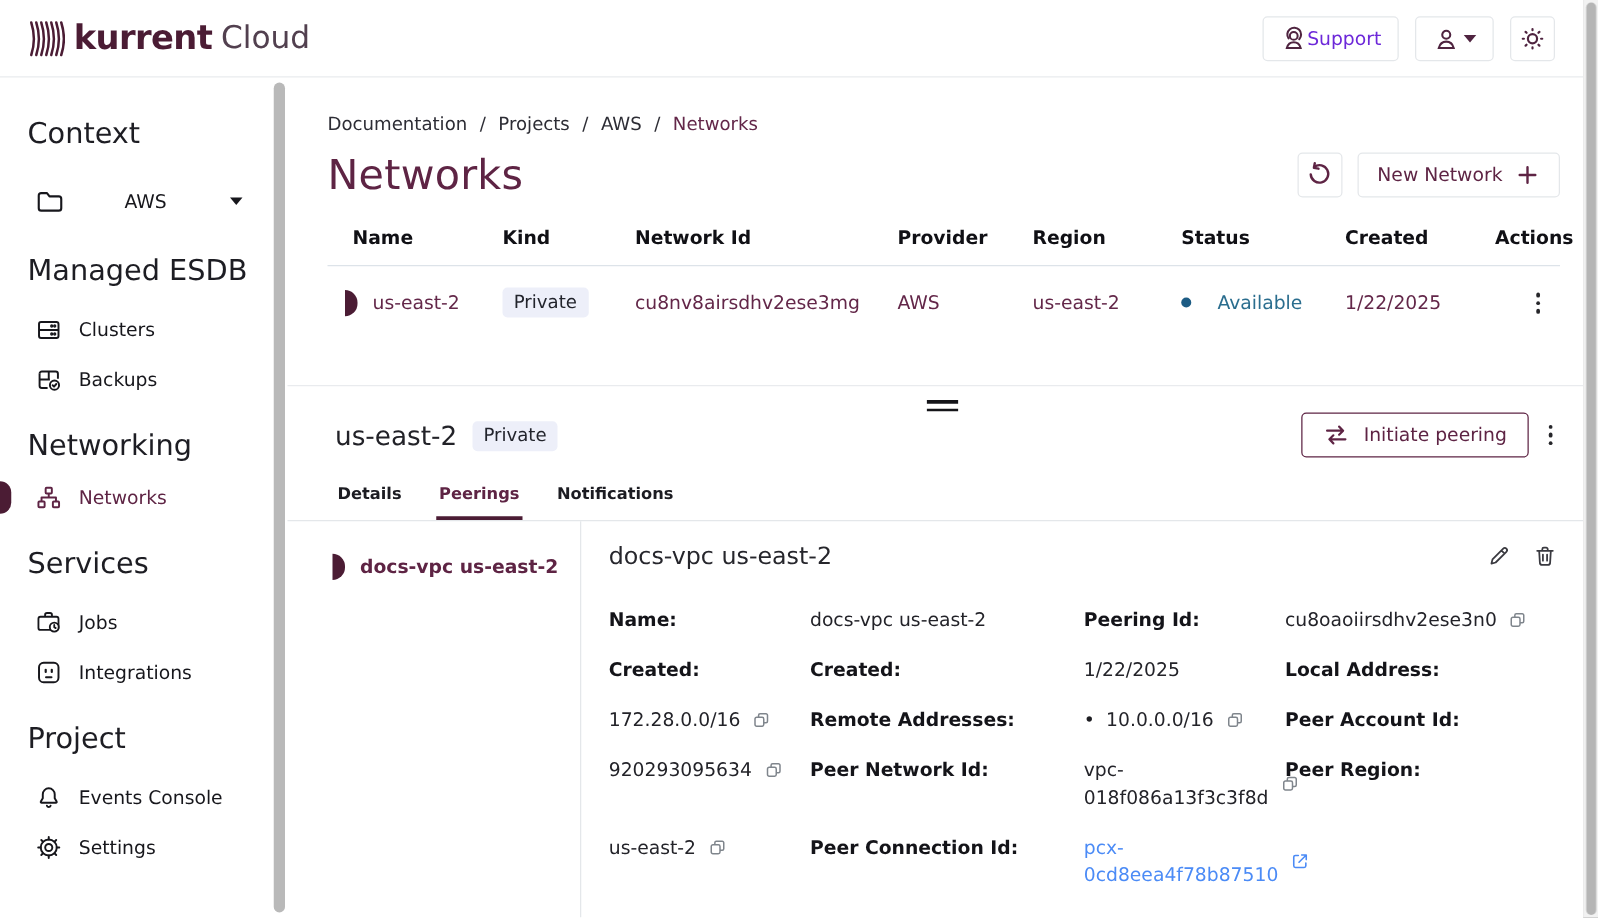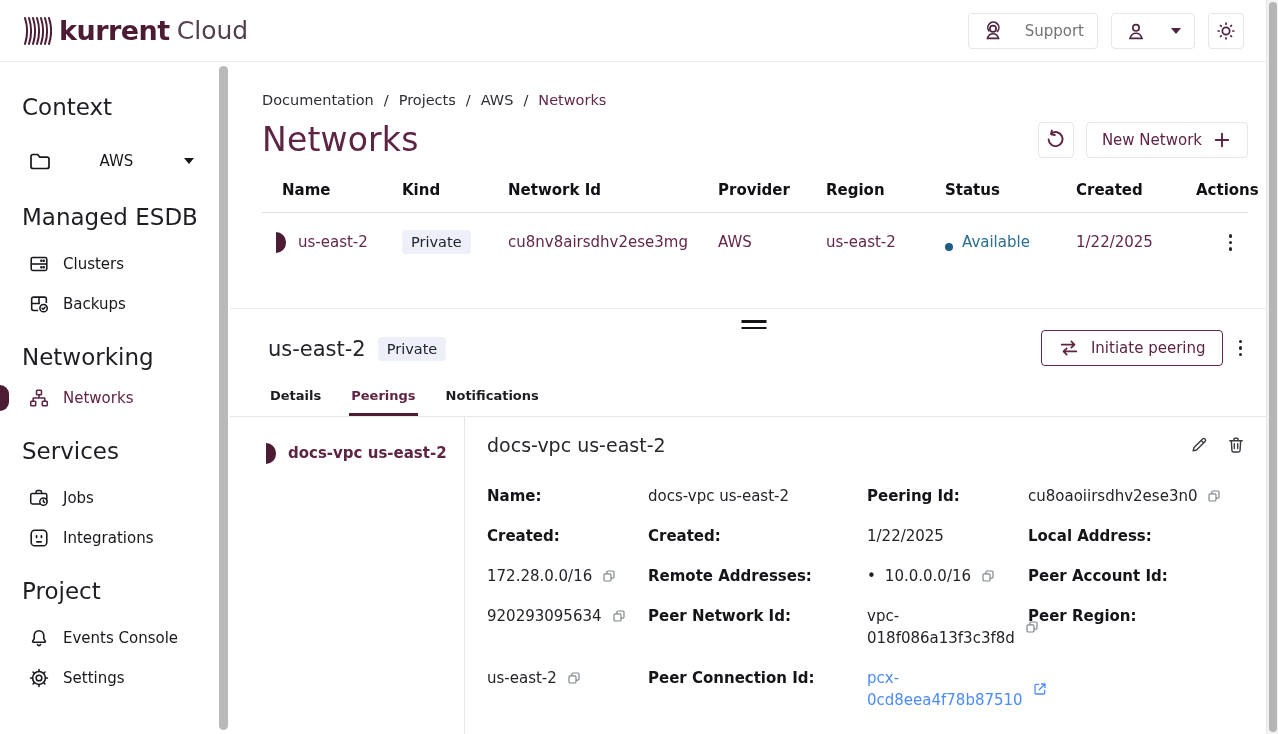--- a/index.html
+++ b/index.html
@@ -2,27 +2,27 @@
 <html><head>
 <meta charset="utf-8">
 <style>
   * { box-sizing: border-box; margin: 0; padding: 0; }
   html,body { width:1278px; height:734px; overflow:hidden; background:#fff;
     font-family:"DejaVu Sans","Liberation Sans",sans-serif; color:#1b1b22; }
 
   
   .header { height:62px; display:flex; align-items:center; justify-content:space-between;
     padding:0 34px 0 22px; border-bottom:1px solid #e9ebee; background:#fff; }
-  .logo { display:flex; align-items:center; cursor:pointer; }
+  .logo { display:flex; align-items:flex-start; cursor:pointer; }
   .logo svg { align-self:center; margin-right:7px; }
   .logo-name { font-size:27px; font-weight:700; color:#4b1c34; letter-spacing:-0.5px; }
   .logo-suffix { font-size:25px; font-weight:400; color:#52404f; margin-left:7px; }
   .header-actions { display:flex; align-items:center; gap:13px; }
-  .hbtn { display:flex; align-items:center; gap:21px; background:#fff; border:1px solid #e4e7ea;
-    border-radius:4px; height:36px; padding:0 13px; color:#737373; font-size:15px; font-weight:500;
+  .hbtn { display:flex; align-items:center; gap:0; background:#fff; border:1px solid #e4e7ea;
+    border-radius:4px; height:36px; padding:0 13px; color:#6d28d9; font-size:15px; font-weight:500;
     font-family:inherit; cursor:pointer; }
   .hbtn.square { width:36px; justify-content:center; padding:0; }
   .caret { width:0; height:0; border-left:5px solid transparent; border-right:5px solid transparent;
     border-top:6px solid #4f2440; margin-left:3px; }
 
   
   .app { display:flex; height:672px; }
 
   
   .sidebar { width:230px; flex:0 0 230px; position:relative; padding:0 12px 0 22px; }
@@ -62,21 +62,21 @@
     padding-left:20px; align-items:center; }
   .trow.head { font-weight:700; font-size:15px; color:#101015; padding-bottom:13px;
     border-bottom:1px solid #dde3e9; }
   .trow.head .cell.right { text-align:right; padding-right:10px; }
   .trow.data { padding-top:17px; font-size:15px; color:#632749; }
   .name-cell { display:flex; align-items:center; }
   .row-marker { width:10px; height:21px; background:#4b1c34; border-radius:0 11px 11px 0;
     margin-left:-6px; margin-right:12px; flex:0 0 auto; }
   .badge { display:inline-block; background:#edeff9; color:#22242c; font-size:14.5px;
     padding:4px 9px; border-radius:4px; }
-  .status-cell { display:flex; align-items:flex-end; gap:9px; color:#2a6d8e; font-weight:500; }
+  .status-cell { display:flex; align-items:center; gap:21px; color:#2a6d8e; font-weight:500; }
   .status-dot { width:8px; height:8px; border-radius:50%; background:#1d5c84; }
   .kebab { display:flex; flex-direction:column; gap:3px; align-items:center; cursor:pointer;
     padding:4px 6px; background:none; border:none; }
   .kebab i { width:3.5px; height:3.5px; border-radius:50%; background:#26262a; }
   .cell.right { justify-self:end; padding-right:10px; }
 
   
   .panel { flex:1 1 auto; border-top:1px solid #e9ebee; position:relative; display:flex; flex-direction:column; }
   .drag-handle { position:absolute; top:9px; left:50%; transform:translateX(-50%);
     display:flex; flex-direction:column; gap:4px; cursor:row-resize; padding:2px 4px; }

